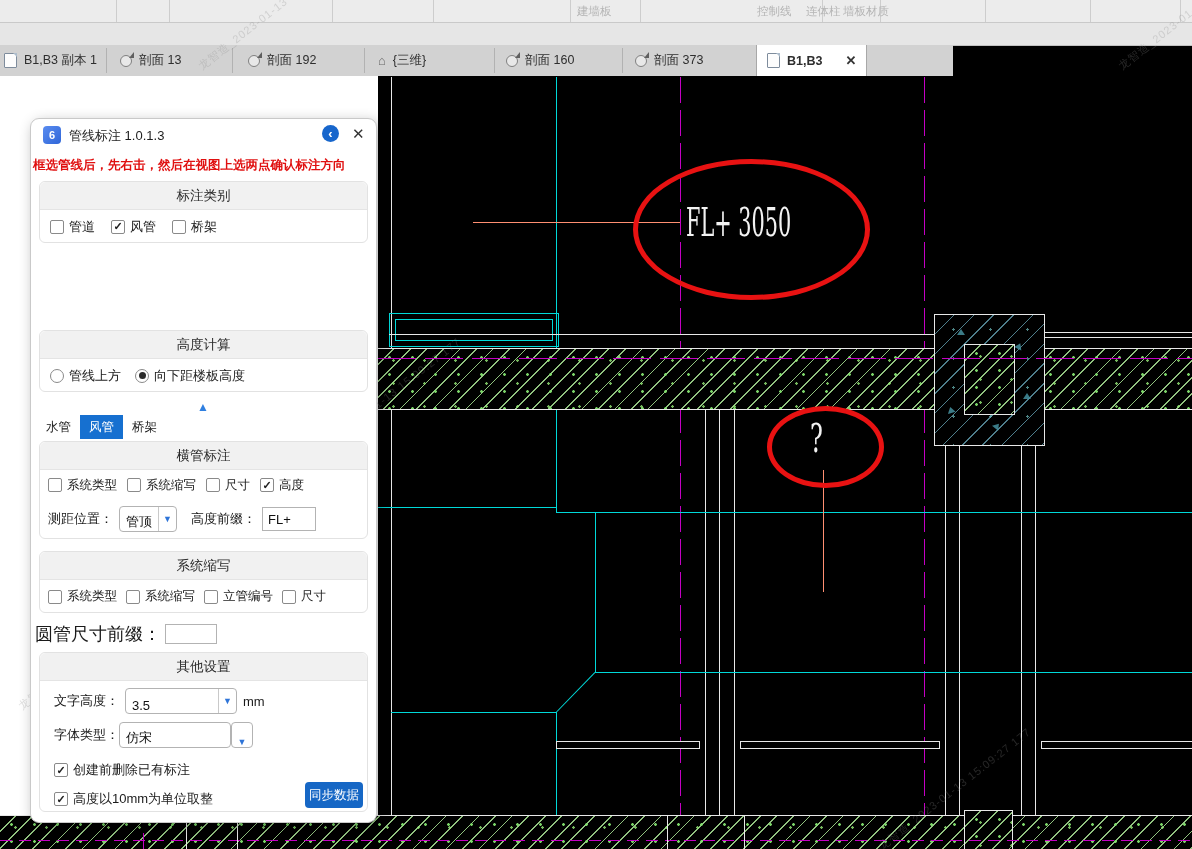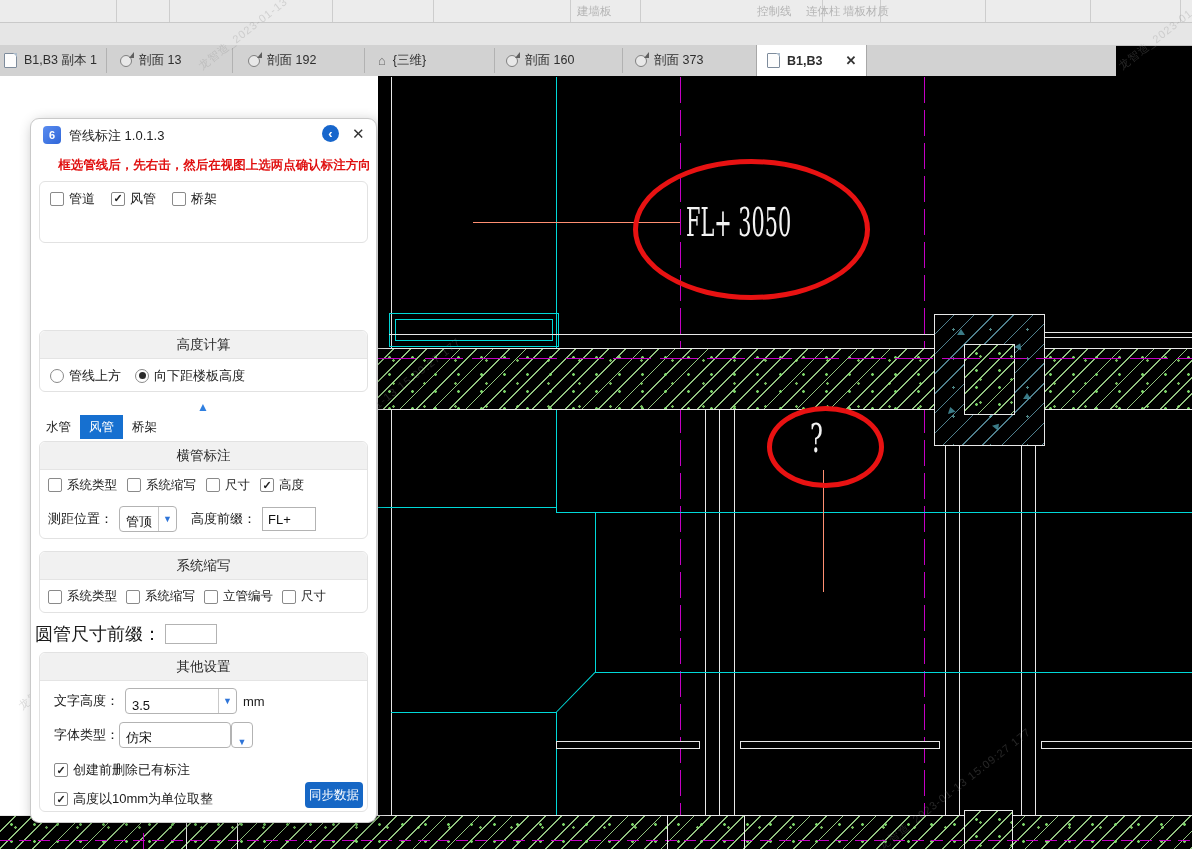--- a/index.html
+++ b/index.html
@@ -7,21 +7,21 @@
   #stage{position:relative;width:1192px;height:849px;overflow:hidden;background:#000;}
   .abs{position:absolute;}
 
   
   .toolbar-row1{left:0;top:0;width:1192px;height:22px;background:#ececec;border-bottom:1px solid #c9c9c9;}
   .toolbar-row2{left:0;top:23px;width:1192px;height:22px;background:#e6e6e6;border-bottom:1px solid #c2c2c2;}
   .tb-divider{top:0;width:1px;height:22px;background:#cdcdcd;}
   .tb-label{top:4px;font-size:11.5px;color:#b5b5b5;white-space:nowrap;}
 
   
-  .tabbar{left:0;top:45px;width:1116px;height:31px;background:#d2d2d2;border-bottom:1px solid #8f8f8f;}
+  .tabbar{left:0;top:45px;width:953px;height:31px;background:#d2d2d2;border-bottom:1px solid #8f8f8f;}
   .tab{top:0;height:31px;display:flex;align-items:center;gap:7px;font-size:12.5px;color:#2e2e2e;white-space:nowrap;}
   .tab-divider{top:3px;width:1px;height:25px;background:#b2b2b2;}
   .tab.active{background:#ffffff;font-weight:bold;padding:0 10px;border-left:1px solid #a8a8a8;border-right:1px solid #a8a8a8;}
   .icon-plan{position:relative;width:11px;height:13px;background:#fdfdfd;border:1.2px solid #7e8c9c;border-radius:1px;}
   .icon-plan::after{content:"";position:absolute;right:-1px;top:-1px;width:0;height:0;border-left:4px solid transparent;border-top:4px solid #aebdcc;}
   .icon-section{position:relative;width:10px;height:10px;border:1.6px solid #808080;border-radius:50%;background:#e8e8e8;}
   .icon-section::after{content:"";position:absolute;top:-4px;right:-3px;width:0;height:0;border-left:5px solid transparent;border-bottom:6px solid #5f5f5f;}
   .icon-3d{font-size:13px;color:#6a6a6a;line-height:1;}
   .tab-close{font-size:13px;font-weight:bold;color:#333;margin-left:16px;cursor:default;}
 
@@ -54,21 +54,21 @@
 
   
   .wm{font-size:11px;letter-spacing:1px;color:rgba(140,140,140,0.28);transform:rotate(-38deg);transform-origin:left center;white-space:nowrap;pointer-events:none;}
 
   
   .dialog{left:30px;top:118px;width:345px;height:703px;background:#fff;border:1px solid #c9c9c9;border-radius:9px;box-shadow:3px 4px 14px rgba(0,0,0,0.3);}
   .dlg-title{left:38px;top:8px;font-size:13px;color:#1d1d1d;}
   .dlg-icon{left:12px;top:7px;width:18px;height:18px;border-radius:4px;background:linear-gradient(135deg,#5a8cf0,#2f66d8);color:#fff;font-size:11px;font-weight:bold;display:flex;align-items:center;justify-content:center;}
   .dlg-back{left:291px;top:6px;width:17px;height:17px;border-radius:50%;background:#1766cc;color:#fff;font-size:13px;font-weight:bold;display:flex;align-items:center;justify-content:center;line-height:1;}
   .dlg-close{left:321px;top:6px;font-size:15px;color:#333;}
-  .dlg-warning{left:11px;top:38px;width:100%;text-align:center;color:#e01010;font-size:12.5px;font-weight:bold;}
+  .dlg-warning{left:2px;top:38px;width:100%;text-align:left;color:#e01010;font-size:12.5px;font-weight:bold;}
   .sec{left:8px;width:329px;border:1px solid #e2e2e2;border-radius:6px;background:#fff;box-sizing:border-box;}
   .sec-h{height:27px;background:#f1f1f1;border-bottom:1px solid #e4e4e4;border-radius:6px 6px 0 0;display:flex;align-items:center;justify-content:center;font-size:13.5px;color:#2a2a2a;}
   .opt-row{display:flex;align-items:center;padding-left:10px;gap:16px;font-size:13px;color:#1a1a1a;}
   .opt{display:flex;align-items:center;gap:5px;}
   .cb{width:14px;height:14px;border:1.3px solid #8a8a8a;border-radius:2px;background:#fff;box-sizing:border-box;display:inline-flex;align-items:center;justify-content:center;flex:none;}
   .cb.on::after{content:"✓";font-size:11px;font-weight:bold;color:#222;line-height:1;}
   .rd{width:14px;height:14px;border:1.3px solid #8a8a8a;border-radius:50%;background:#fff;box-sizing:border-box;display:inline-flex;align-items:center;justify-content:center;flex:none;}
   .rd.on::after{content:"";width:7px;height:7px;border-radius:50%;background:#2b2b2b;}
   .collapse{color:#2f7fe0;font-size:12px;}
   .ptab{display:inline-flex;align-items:center;justify-content:center;height:24px;padding:0 9px;font-size:12.5px;color:#222;}
@@ -218,20 +218,21 @@
   <div class="abs dialog">
 
     <div class="abs dlg-icon">6</div>
     <span class="abs dlg-title">管线标注 1.0.1.3</span>
     <div class="abs dlg-back">‹</div>
     <span class="abs dlg-close">✕</span>
 
     <div class="abs dlg-warning">框选管线后，先右击，然后在视图上选两点确认标注方向</div>
 
     <div class="abs sec" style="top:62px;height:62px">
+      <div class="sec-h">标注类别</div>
       <div class="opt-row" style="height:33px">
         <span class="opt">
             <span class="cb"></span>
             <span>管道</span>
           </span>
         <span class="opt">
             <span class="cb on"></span>
             <span>风管</span>
           </span>
         <span class="opt">

